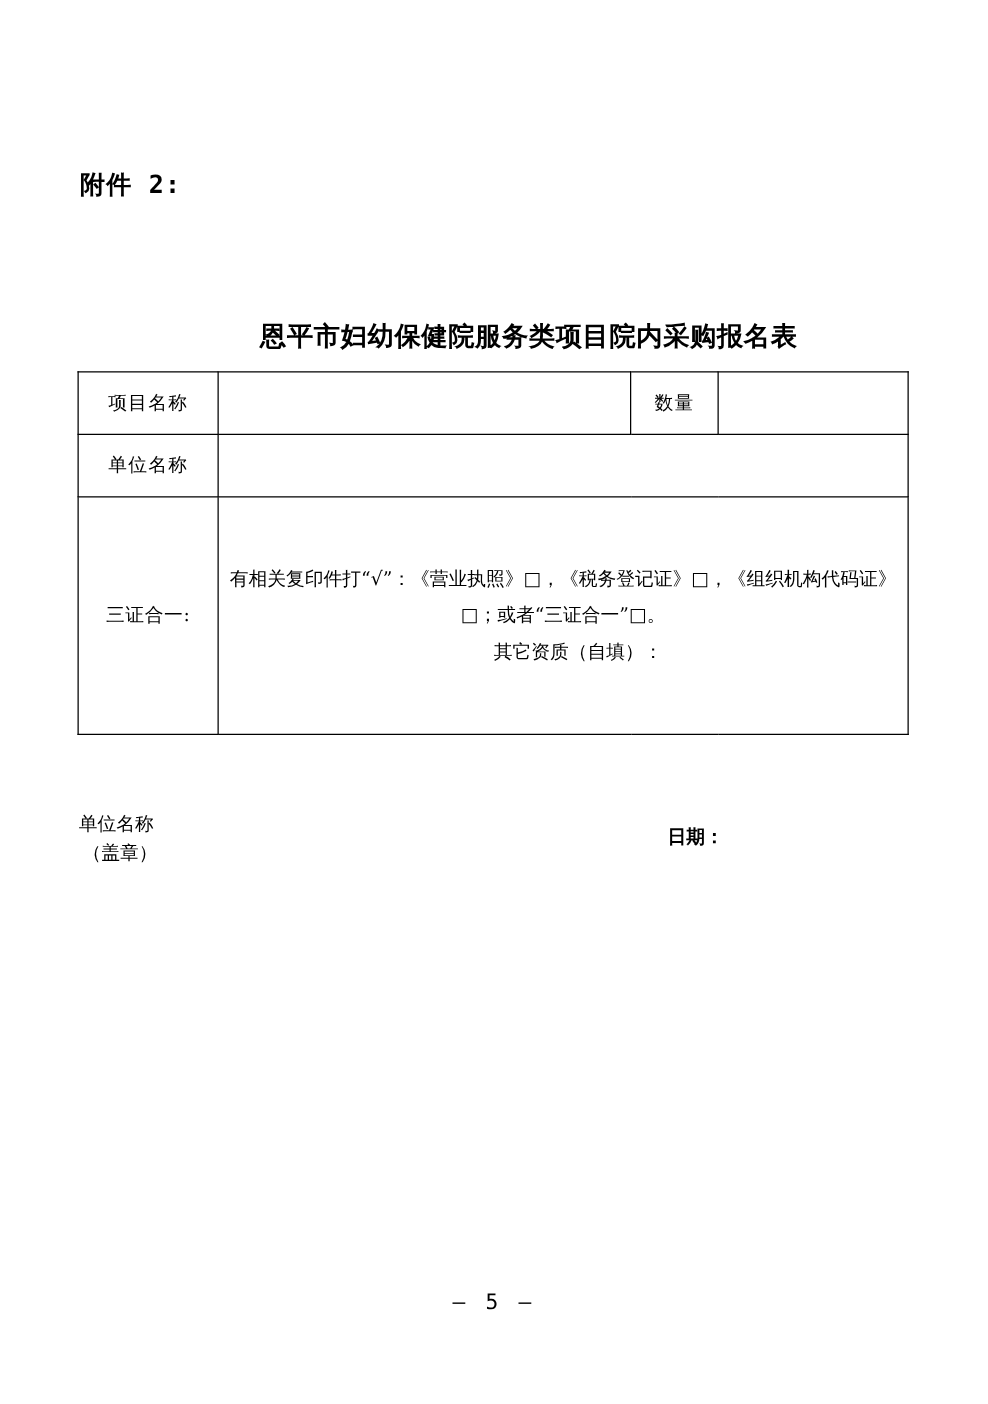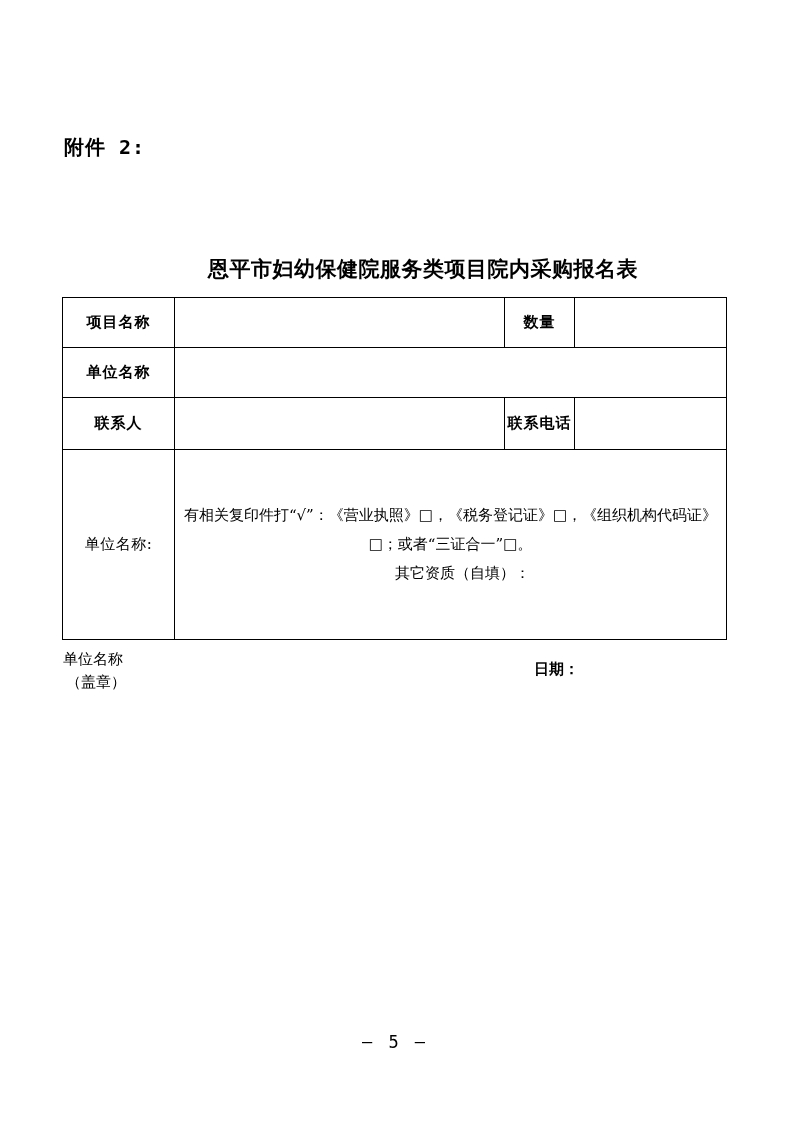--- a/index.html
+++ b/index.html
@@ -53,21 +53,20 @@
   table.form td {
     border: 1px solid #000000;
     font-size: 15px;
     font-family: "DejaVu Serif", serif;
     padding: 0;
     vertical-align: middle;
   }
   .lbl {
     text-align: center;
     letter-spacing: 1px;
-    font-weight: bold;
   }
   .r1 { height: 50px; }
   .r2 { height: 50px; }
   .r3 { height: 52px; }
   .r4 { height: 190px; }
   .cell-blank { background: #ffffff; }
   .qual-label {
     text-align: center;
     vertical-align: middle;
     letter-spacing: 0.5px;
@@ -134,28 +133,22 @@
       <tr class="r1">
         <td class="lbl">项目名称</td>
         <td class="cell-blank"></td>
         <td class="lbl">数量</td>
         <td class="cell-blank"></td>
       </tr>
       <tr class="r2">
         <td class="lbl">单位名称</td>
         <td class="cell-blank" colspan="3"></td>
       </tr>
-      <tr class="r3">
-        <td class="lbl">联系人</td>
-        <td class="cell-blank"></td>
-        <td class="lbl" colspan="1">联系电话</td>
-        <td class="cell-blank"></td>
-      </tr>
       <tr class="r4">
-        <td class="qual-label">单位名称:</td>
+        <td class="qual-label">三证合一:</td>
         <td class="qual-body" colspan="3">
           <span>有相关复印件打“√”：《营业执照》□，《税务登记证》□，《组织机构代码证》□；或者“三证合一”□。</span>
           <span class="line2">其它资质（自填）：</span>
         </td>
       </tr>
     </tbody>
   </table>
 
   <div class="footer-left">
     <span>单位名称</span>

